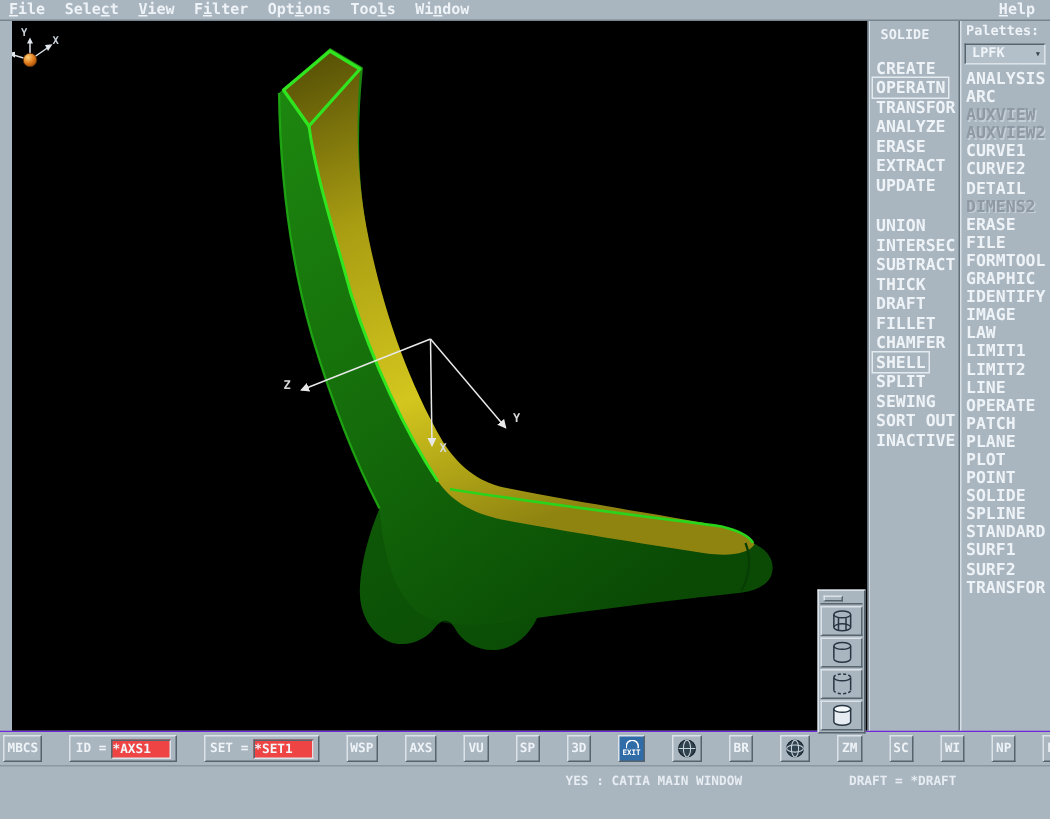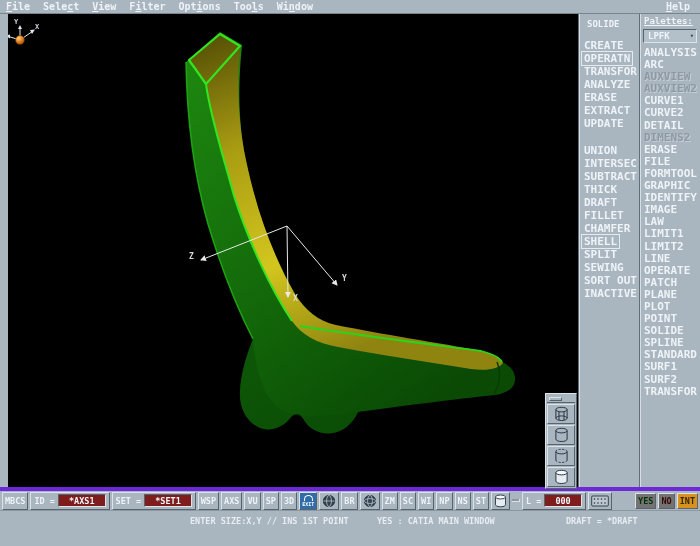--- a/index.html
+++ b/index.html
@@ -34,53 +34,53 @@
   }
   .sitem.sel{
     width:fit-content; padding:0 2px; margin-left:3px;
     outline:1px solid #e4ebf0; outline-offset:0;
   }
   .sgap{ height:14px; }
   .palettes-col{
     width:61px; background:#a9b5bf; border-left:1px solid #626e78;
     box-shadow:inset 1px 0 0 #d5dee4; padding-top:2px; overflow:hidden;
   }
-  .pal-label{ color:#eef3f7; font-size:9px; padding-left:4px; height:12px;text-decoration:underline; }
+  .pal-label{ color:#eef3f7; font-size:9px; padding-left:4px; height:12px; }
   .pal-dd{
     margin:1px 3px 4px 3px; height:14px; display:flex; align-items:center;
     border:1px solid; border-color:#57636d #dbe3e9 #dbe3e9 #57636d;
     background:#b3bfc9; color:#eff4f8; font-size:9px; padding:0 2px 0 4px;
     cursor:default;
   }
   .pal-dd .arrow{ margin-left:auto; font-size:7px; color:#38444e; line-height:1; }
   .pitem{
     color:#eef3f7; font-size:11px; line-height:12.1px; height:12.1px;
     padding-left:4px; white-space:nowrap; cursor:default;
   }
   .pitem.dis{ color:#8e99a3; text-shadow:1px 1px 0 #c4ced6; }
   
   .toolbar{
-    height:23px; display:flex; align-items:center; gap:2px; padding:0 2px;
-    background:#a9b5bf; border-top:4px solid #6d28d9;
+    height:23px; display:flex; align-items:center; gap:18px; padding:0 2px;
+    background:#a9b5bf; border-top:1px solid #6d28d9;
   }
   .tbtn{
     height:18px; min-width:16px; display:flex; align-items:center; justify-content:center;
     border:1px solid; border-color:#dbe3e9 #57636d #57636d #dbe3e9;
     background:#a9b5bf; color:#eef3f7; font-size:8.5px; padding:0 2px;
     white-space:nowrap; cursor:default; flex:none;
   }
   .tfield{
     height:18px; display:flex; align-items:center; gap:3px; padding:0 3px;
     border:1px solid; border-color:#dbe3e9 #57636d #57636d #dbe3e9;
     color:#eef3f7; font-size:8.5px; flex:none;
   }
   .tval{
-    height:13px; line-height:12px; padding:0 10px; min-width:40px;
+    height:13px; line-height:12px; padding:0 0; min-width:40px;
     border:1px solid; border-color:#57636d #dbe3e9 #dbe3e9 #57636d;
-    background:#7f1d1d; color:#f2f6fa; font-size:8.5px;
+    background:#ef4444; color:#f2f6fa; font-size:8.5px;
   }
   .tval.small{ min-width:24px; }
   .tbtn.exit{ background:#2f6ca8; flex-direction:column; gap:1px; padding:0 2px; }
   .tbtn.exit .arch{
     width:9px; height:6px; border:1.5px solid #fff; border-bottom:none;
     border-radius:5px 5px 0 0; display:block;
   }
   .tbtn.exit .etxt{ font-size:5px; line-height:5px; color:#fff; }
   .dash{
     width:8px; height:3px; background:#8b97a1; flex:none;
@@ -389,19 +389,18 @@
           <circle cx="14" cy="8" r="0.8" fill="#273642"></circle>
       </svg>
     </div>
     <div class="spacer"></div>
     <div class="tbtn yes">YES</div>
     <div class="tbtn no">NO</div>
     <div class="tbtn int">INT</div>
   </div>
 
   <div class="statusbar">
-    <span class="st-prompt">ENTER SIZE:X,Y // INS 1ST POINT</span>
     <span class="st-msg">YES : CATIA MAIN WINDOW</span>
     <span class="st-draft">DRAFT = *DRAFT</span>
   </div>
 
 
 </div>
 
 </body></html>

